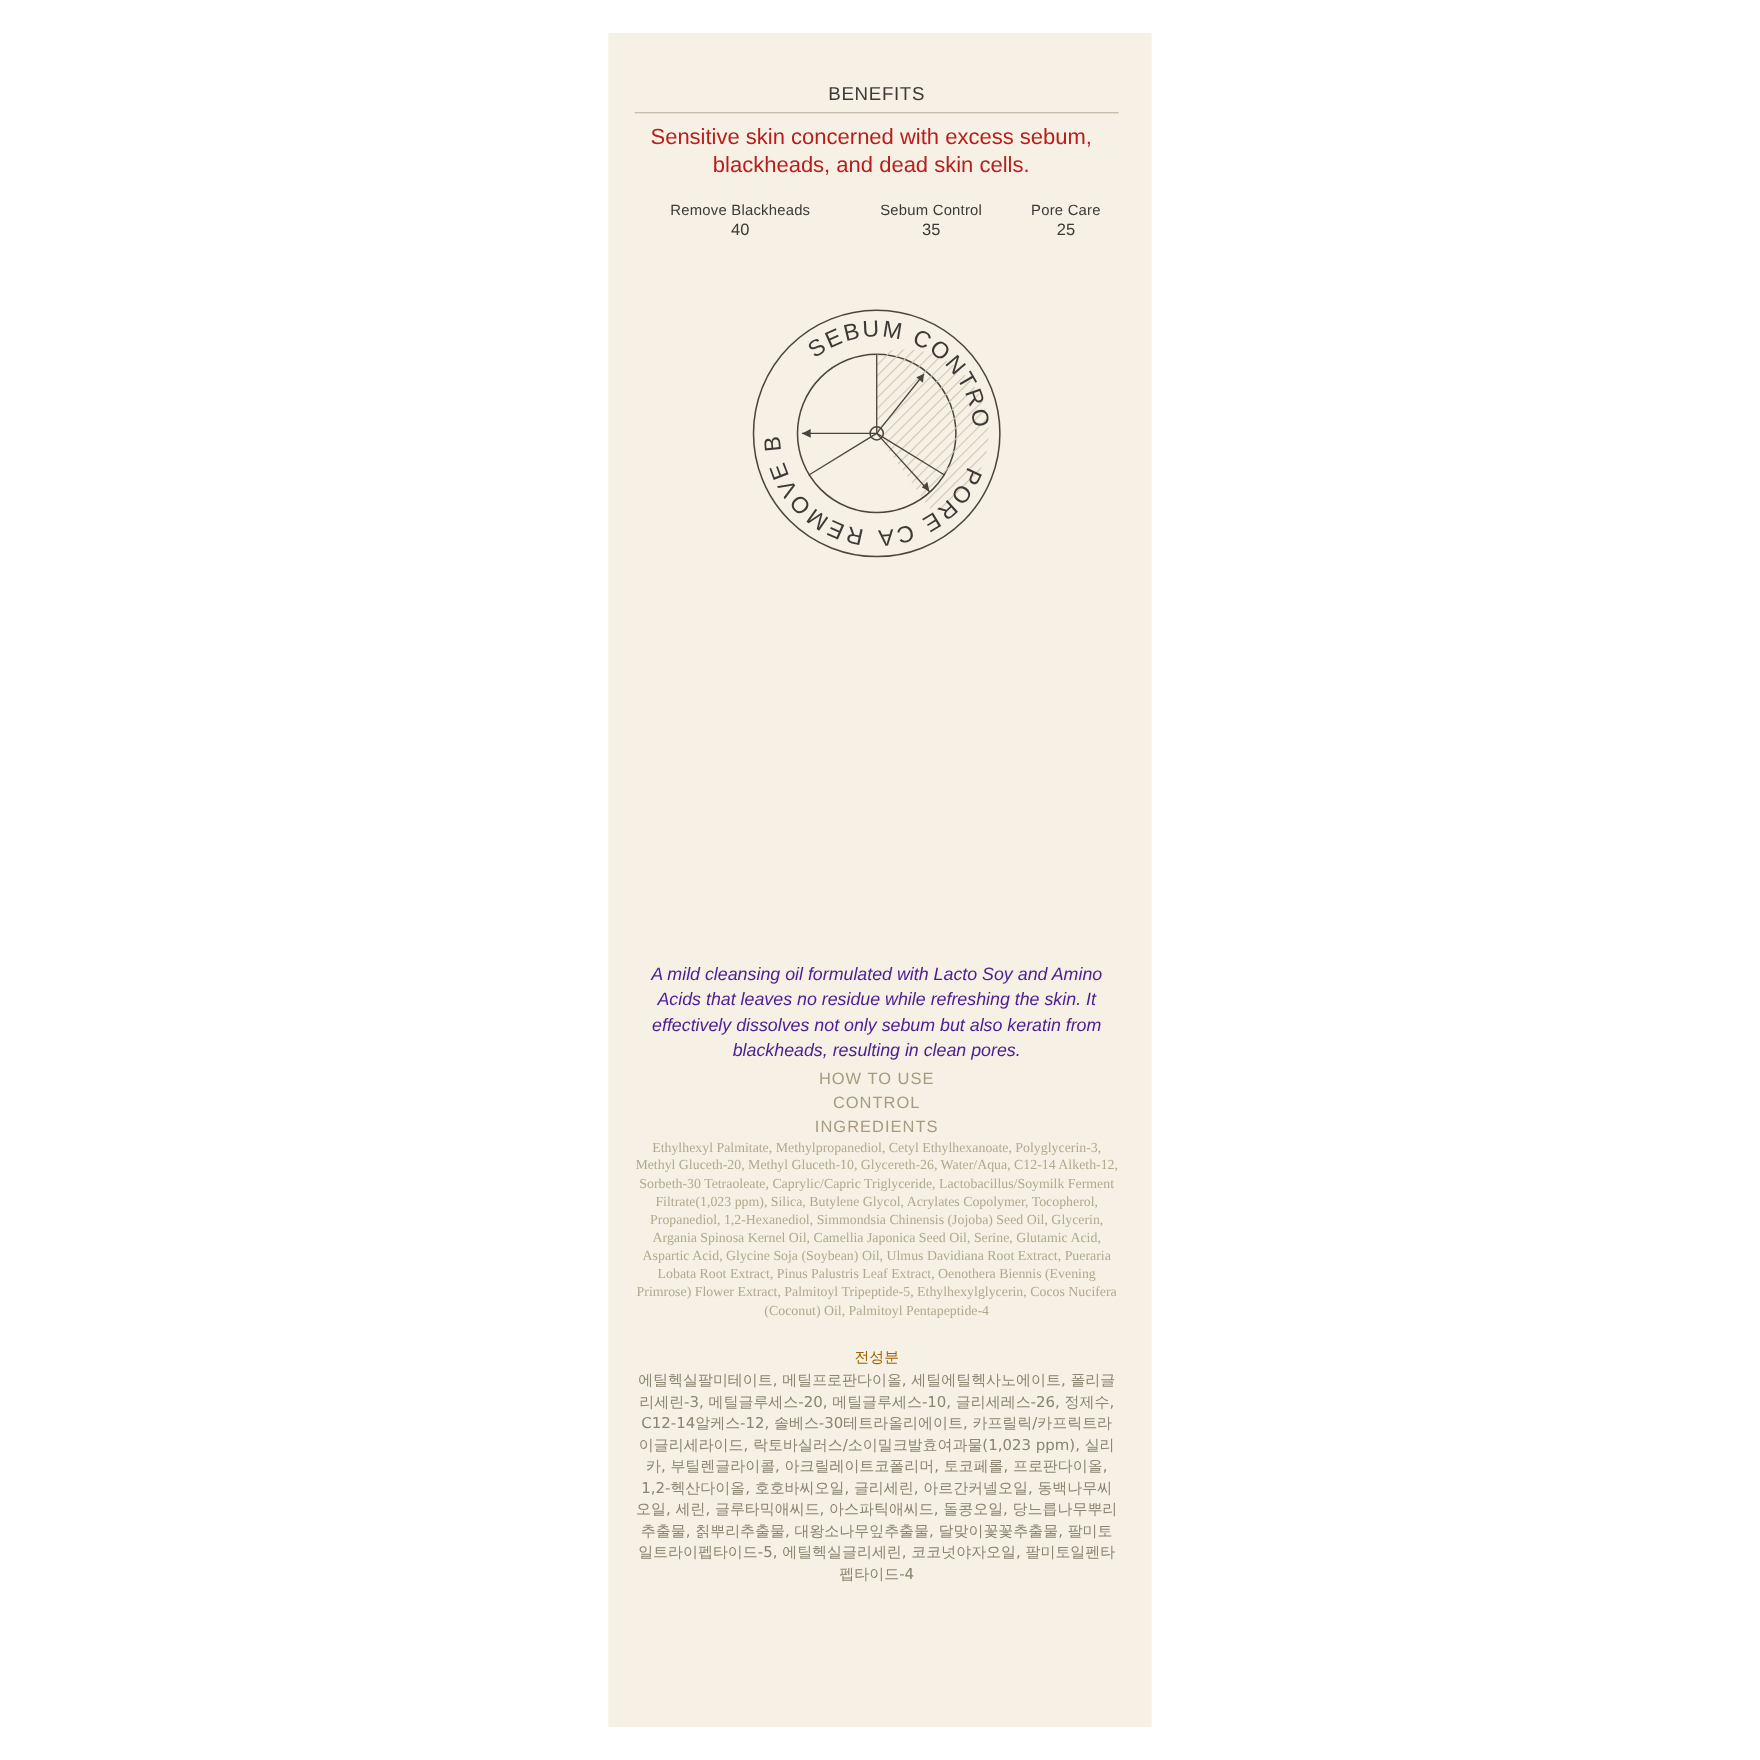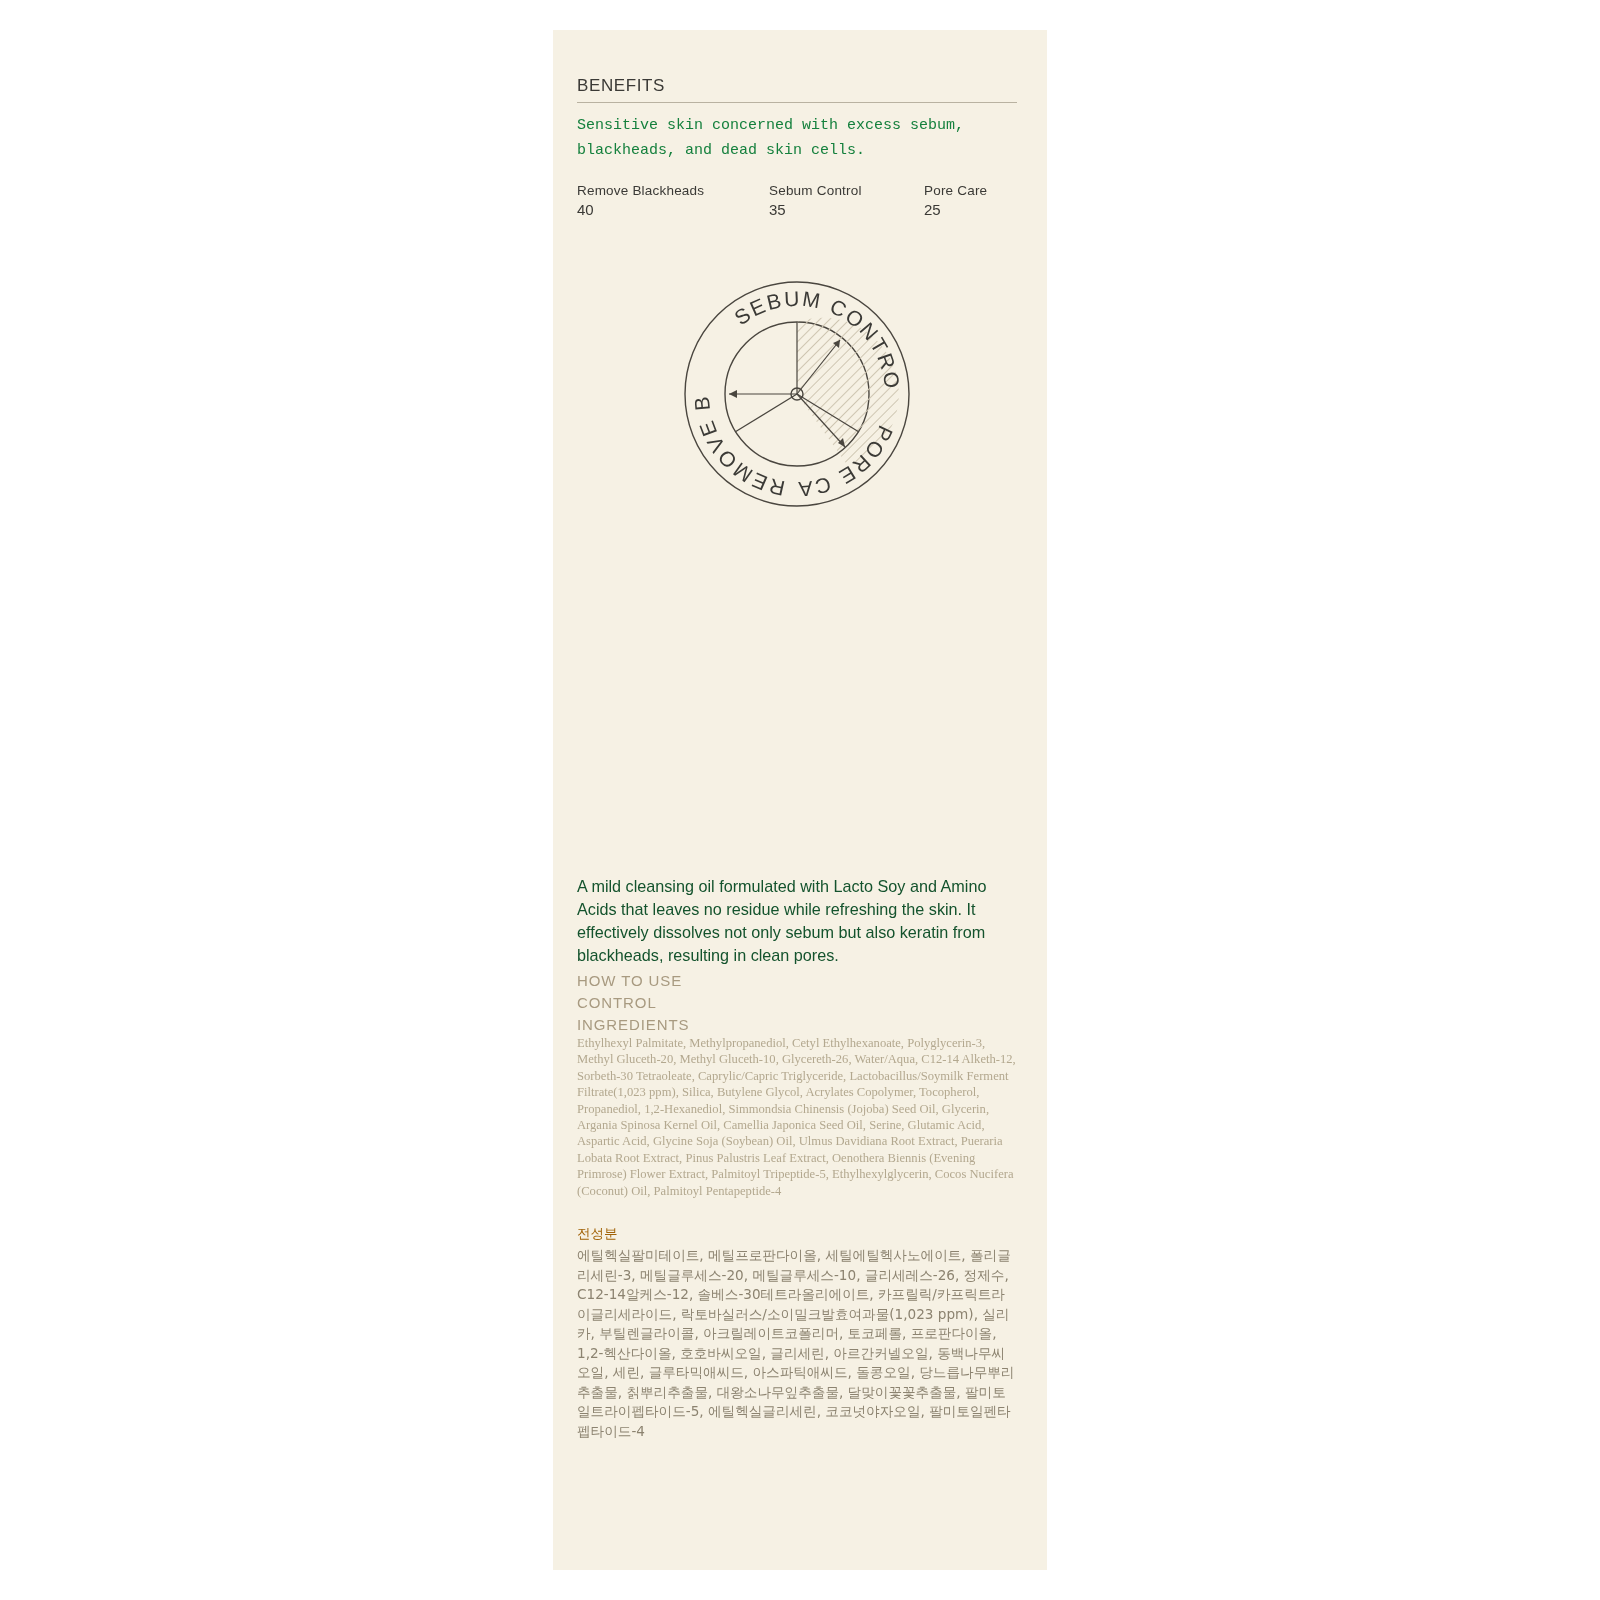--- a/index.html
+++ b/index.html
@@ -23,40 +23,41 @@
     height: 1540px;
     background: #f6f1e4;
     box-sizing: border-box;
   }
   .panel-inner {
     position: absolute;
     left: 24px;
     top: 0;
     width: 440px;
     height: 100%;
+    text-align: center;
   }
 
   
   .benefits-title {
     font-size: 17px;
     letter-spacing: 0.6px;
     color: #3b3a36;
     margin-top: 46px;
     font-family: "Liberation Sans", sans-serif;
   }
   .rule {
     border: 0;
     border-top: 1px solid #b9b2a1;
     margin: 6px 0 10px 0;
   }
   .benefits-desc {
-    font-size: 15px;
+    font-size: 20px;
     line-height: 25px;
-    color: #15803d;
-    font-family: Liberation Mono, monospace;
+    color: #b91c1c;
+    font-family: Liberation Sans, sans-serif;
     max-width: 430px;
   }
   .benefit-cols {
     display: flex;
     margin-top: 20px;
   }
   .benefit-col {
     font-family: "Liberation Sans", sans-serif;
     color: #3b3a36;
   }
@@ -83,22 +84,23 @@
   
   .lower {
     position: absolute;
     left: 0;
     top: 845px;
     width: 440px;
   }
   .para {
     font-size: 16.2px;
     line-height: 23px;
-    color: #14532d;
-    font-family: "Liberation Sans", sans-serif;
+    color: #4c1d95;
+    font-family: "Liberation Sans", sans-serif;
+    font-style: italic;
   }
   .sec-head {
     font-size: 15px;
     letter-spacing: 0.9px;
     color: #a89a80;
     font-family: "Liberation Sans", sans-serif;
     margin-top: 5px;
     margin-bottom: 2px;
   }
   .ingredients-body {

